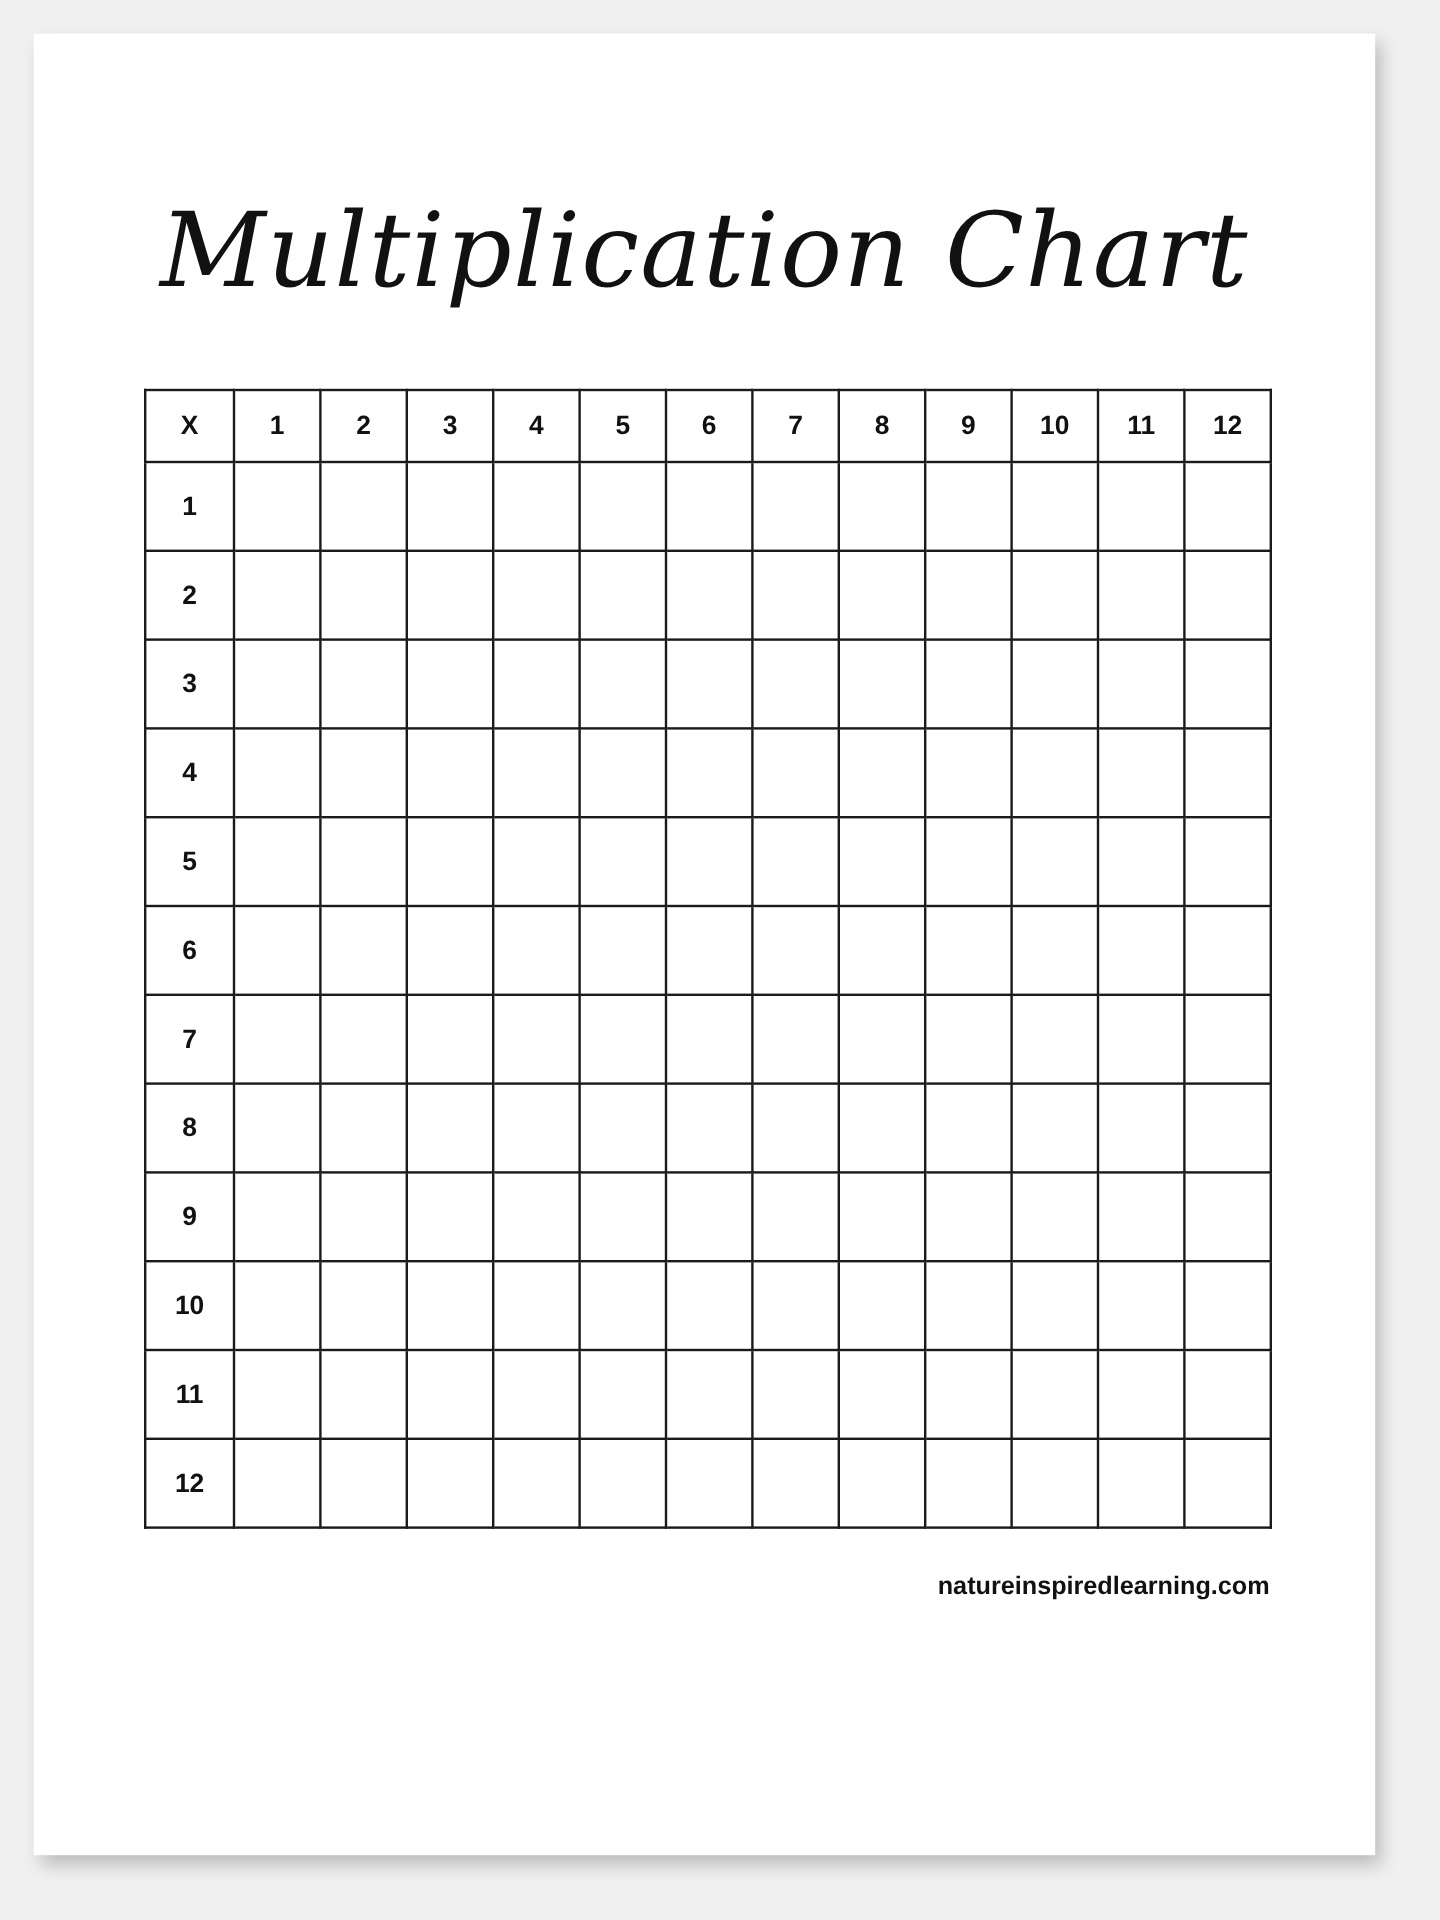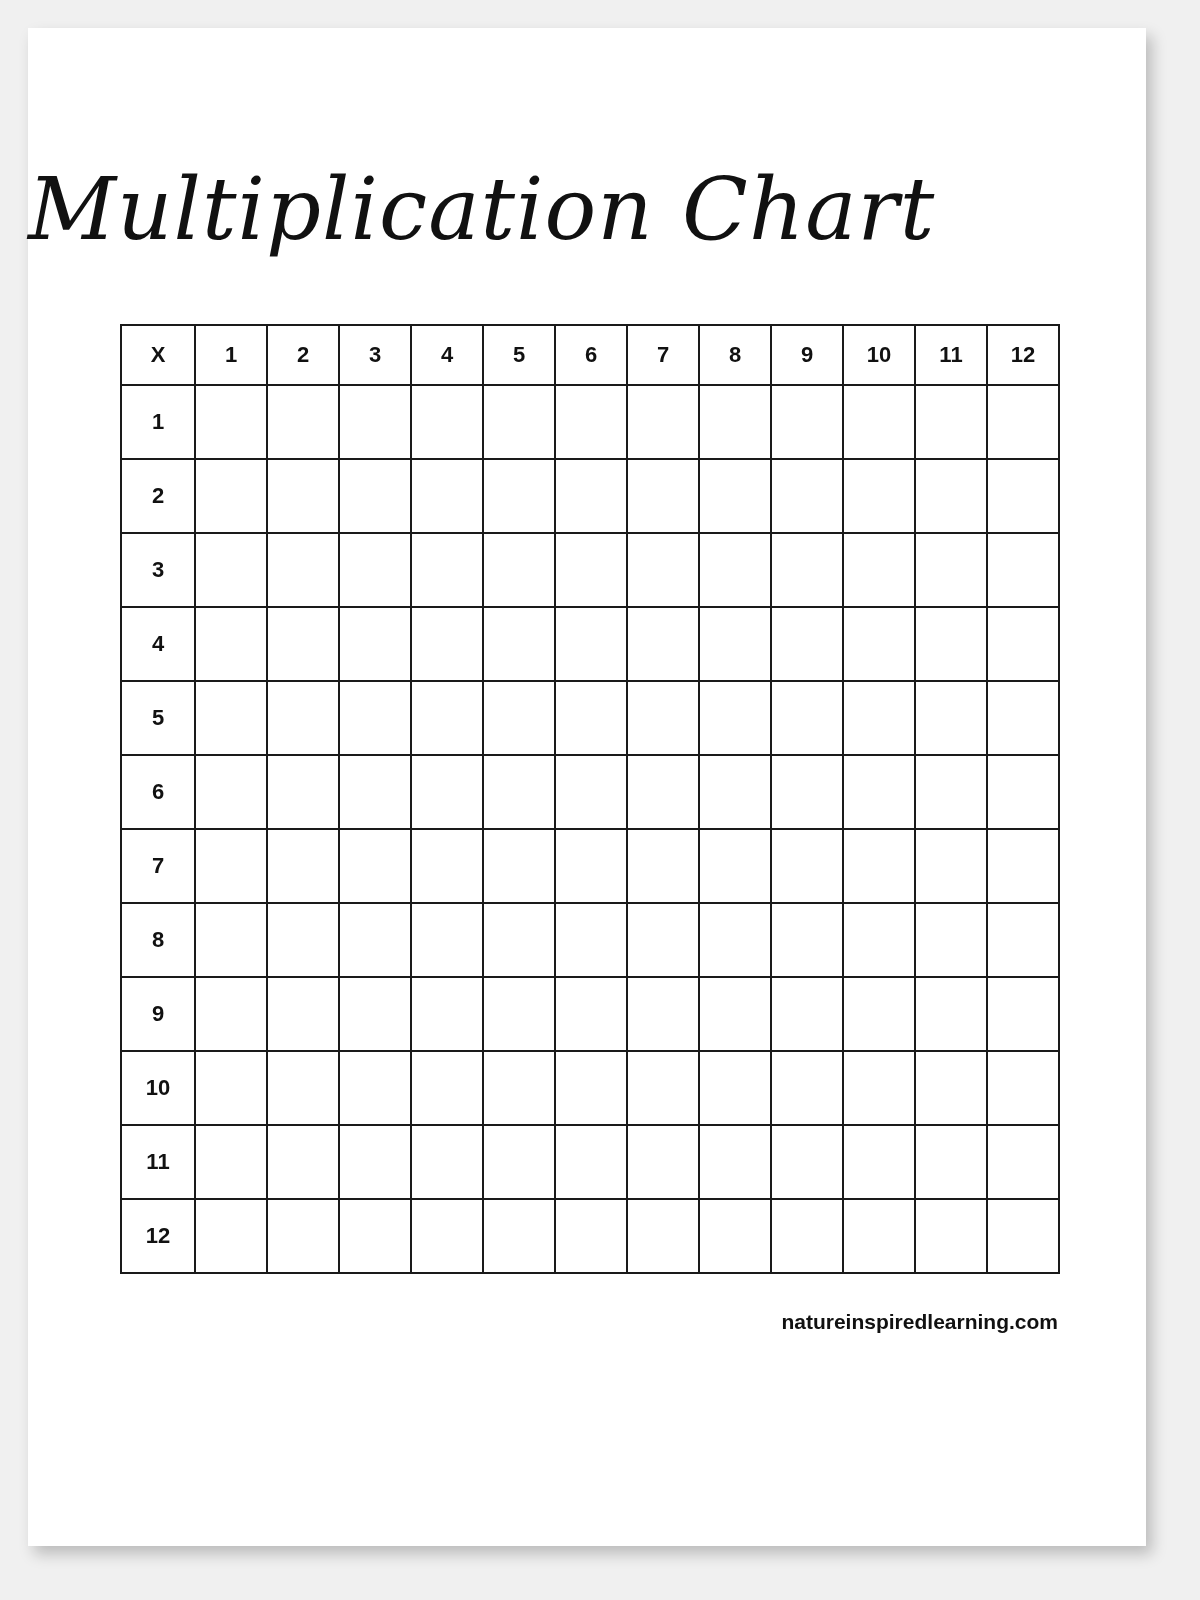--- a/index.html
+++ b/index.html
@@ -22,21 +22,21 @@
   .sheet {
     position: absolute;
     left: 28px;
     top: 28px;
     width: 1118px;
     height: 1518px;
     background: #ffffff;
     box-shadow: 6px 8px 14px rgba(0,0,0,0.22);
   }
   .title {
-    text-align: left;
+    text-align: center;
     font-family: "DejaVu Serif", serif;
     font-style: italic;
     font-weight: 400;
     font-size: 86px;
     line-height: 1;
     color: #111111;
     padding-top: 138px;
     letter-spacing: 1px;
     white-space: nowrap;
   }

